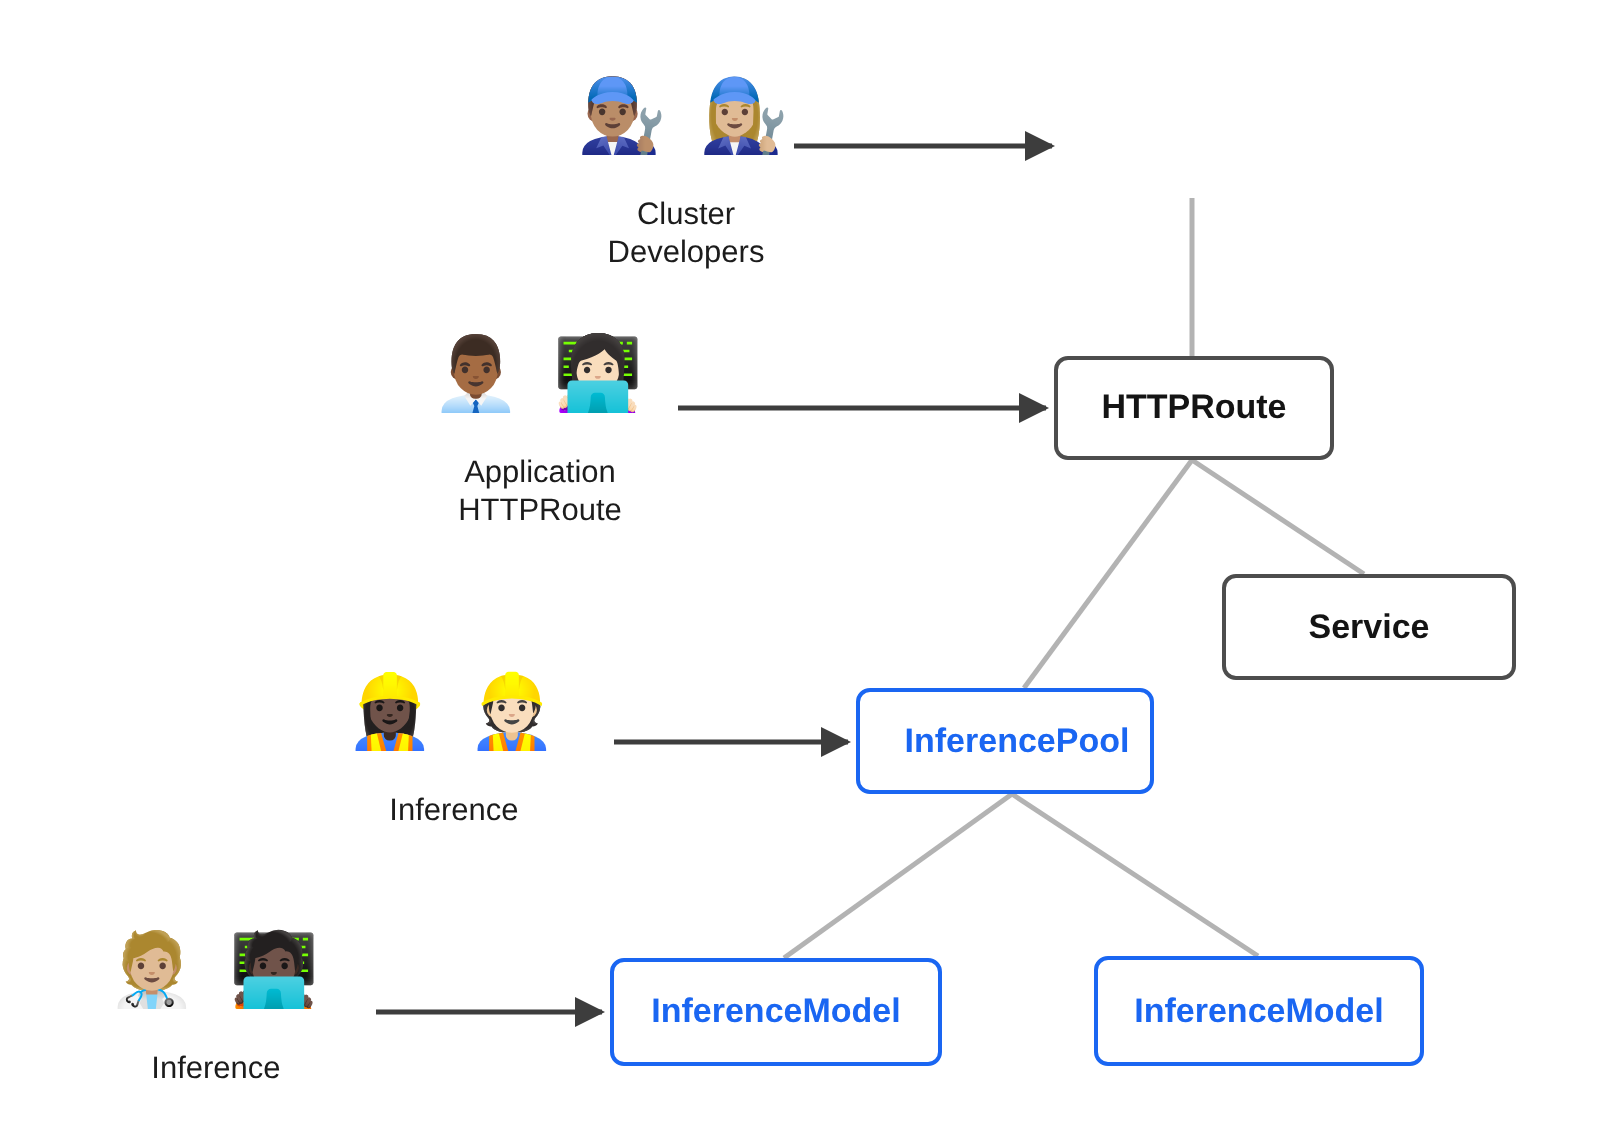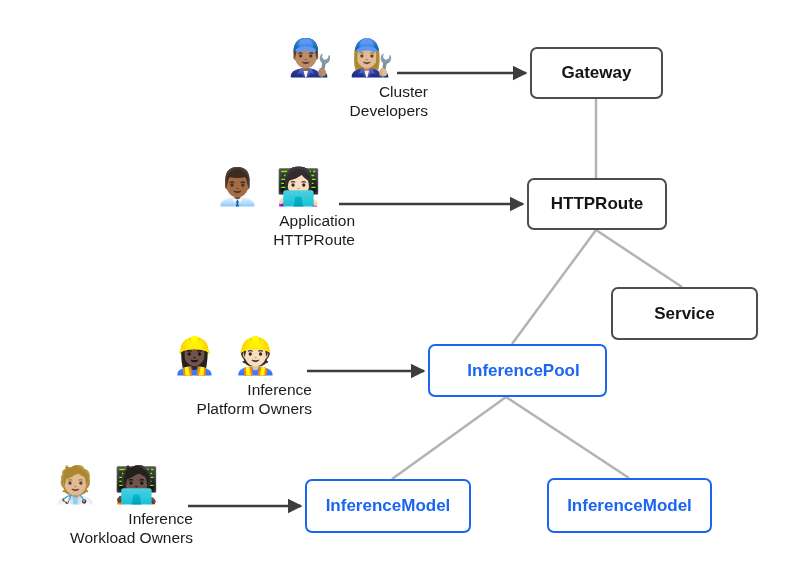--- a/index.html
+++ b/index.html
@@ -32,22 +32,21 @@
     font-size: 36px;
     line-height: 44px;
     letter-spacing: 3px;
     white-space: nowrap;
   }
   .persona .plabel {
     display: block;
     font-size: 15.5px;
     line-height: 19px;
     color: #1c1c1c;
-    margin-top: 2px;
-    text-align: right;
+    margin-top: 18px;
   }
 
   .node {
     position: absolute;
     background: #ffffff;
     border-radius: 7px;
     display: flex;
     align-items: center;
     justify-content: center;
     font-weight: bold;
@@ -59,21 +58,21 @@
     color: #141414;
   }
   .node.blue {
     border: 2px solid #1a66f2;
     color: #1a66f2;
   }
 
   #node-gateway            { left: 530px; top: 47px;  width: 133px; height: 52px; }
   #node-httproute          { left: 527px; top: 178px; width: 140px; height: 52px; }
   #node-service            { left: 611px; top: 287px; width: 147px; height: 53px; }
-  #node-inferencepool      { left: 428px; top: 344px; width: 179px; height: 53px; padding-left: 12px; }
+  #node-inferencepool      { left: 428px; top: 344px; width: 149px; height: 53px; padding-left: 12px; }
   #node-inferencemodel-1   { left: 305px; top: 479px; width: 166px; height: 54px; }
   #node-inferencemodel-2   { left: 547px; top: 478px; width: 165px; height: 55px; }
 
   #persona-cluster-operators        { left: 258px; top: 36px; }
   #persona-application-developers   { left: 185px; top: 165px; }
   #persona-inference-platform-owners{ left: 142px; top: 334px; }
   #persona-inference-workload-owners{ left: 23px;  top: 463px; }
 </style>
 </head>
 <body>
@@ -112,35 +111,30 @@
     <span class="plabel">
       <span>Application</span><br>
       <span>HTTPRoute</span>
     </span>
   </div>
 
   <div class="persona" id="persona-inference-platform-owners">
     <span class="emojis">👷🏿‍♀️ 👷🏻</span>
     <span class="plabel">
       <span>Inference</span><br>
-      <span>Platform Owners</span>
     </span>
   </div>
 
   <div class="persona" id="persona-inference-workload-owners">
     <span class="emojis">🧑🏼‍⚕️ 🧑🏿‍💻</span>
     <span class="plabel">
       <span>Inference</span><br>
-      <span>Workload Owners</span>
     </span>
   </div>
 
-  <div class="node dark" id="node-gateway">
-    <span>Gateway</span>
-  </div>
 
   <div class="node dark" id="node-service">
     <span>Service</span>
   </div>
 
   <div class="node dark" id="node-httproute">
     <span>HTTPRoute</span>
   </div>
 
   <div class="node blue" id="node-inferencepool">

